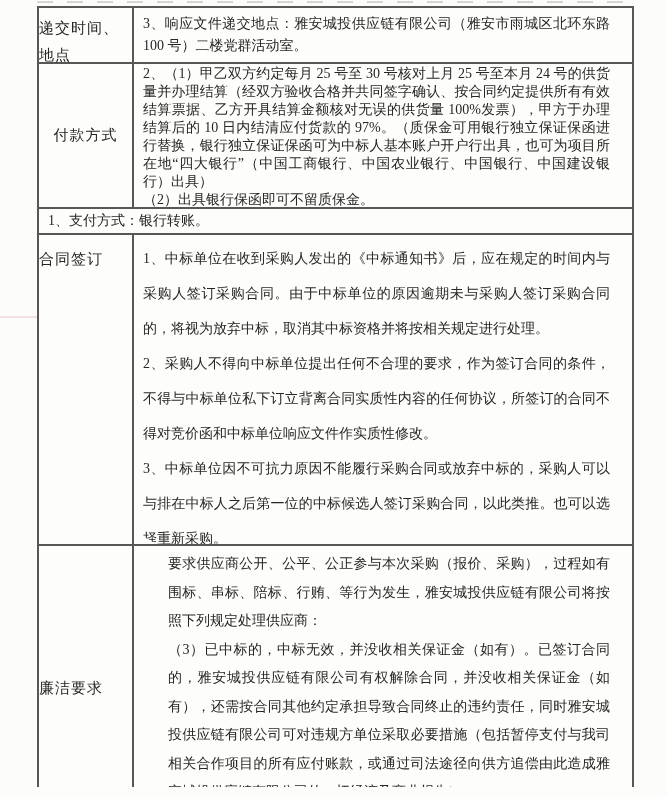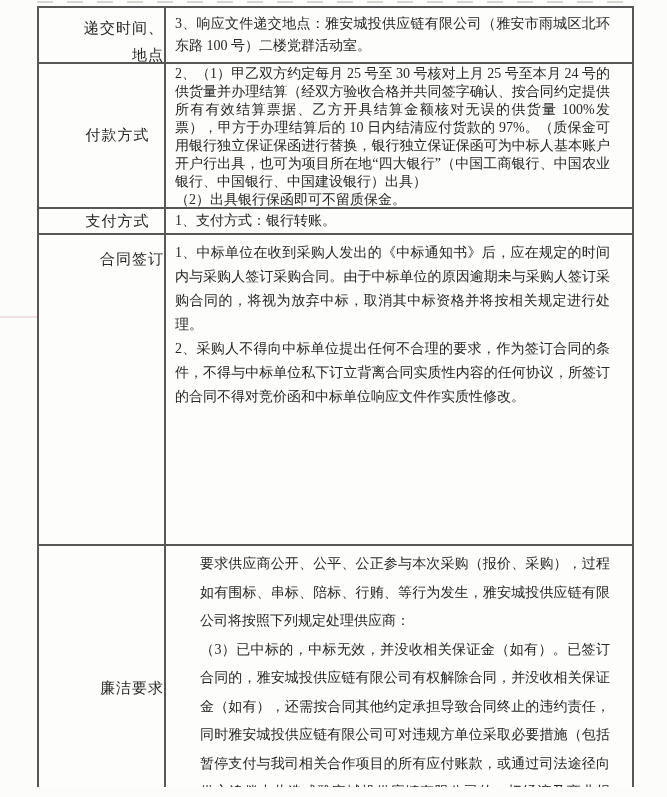--- a/index.html
+++ b/index.html
@@ -42,42 +42,41 @@
   .row.r1 { height: 56px; }
   .row.r2 { height: 145px; }
   .row.r3 { height: 26px; }
   .row.r4 { height: 311px; }
   .row.r5 { flex: 1 1 auto; border-bottom: none; }
 
   .label-cell {
     width: 95px; flex: 0 0 95px;
     border-right: 2px solid #575757;
     font-size: 15px;
-    text-align: right;
+    text-align: left;
     white-space: pre-line;
     letter-spacing: 1px;
-    margin-left: 32px;
   }
   .r1 .label-cell { padding-top: 7px; line-height: 27px; }
   .r2 .label-cell { display: flex; align-items: center; justify-content: center; }
   .r3 .label-cell { display: flex; align-items: center; justify-content: center; }
   .r4 .label-cell { padding-top: 14px; line-height: 20px; }
   .r5 .label-cell { padding-top: 132px; line-height: 20px; }
 
   .content-cell {
     flex: 1 1 auto;
     padding: 0 22px 0 9px;
     font-size: 14px;
     text-align: justify;
     overflow: hidden;
   }
   .r1 .content-cell { padding-top: 5px;  line-height: 22px; }
   .r2 .content-cell { padding-top: 1px;  line-height: 18px; }
   .r3 .content-cell { display: flex; align-items: center; line-height: 22px; }
-  .r4 .content-cell { padding-top: 6px;  line-height: 24px; border-radius: 30px; }
+  .r4 .content-cell { padding-top: 6px;  line-height: 35px; border-radius: 30px; }
   .r5 .content-cell { padding-top: 4px;  line-height: 28.5px; margin-left: 25px; }
   .para { margin: 0; }
 </style>
 </head>
 <body>
 
 <div class="page">
   <div class="top-smudge"></div>
   <div class="pink-smudge"></div>
 
@@ -93,31 +92,31 @@
 
     <div class="row r2">
       <div class="label-cell">付款方式</div>
       <div class="content-cell">
         <p class="para">2、（1）甲乙双方约定每月 25 号至 30 号核对上月 25 号至本月 24 号的供货量并办理结算（经双方验收合格并共同签字确认、按合同约定提供所有有效结算票据、乙方开具结算金额核对无误的供货量 100%发票），甲方于办理结算后的 10 日内结清应付货款的 97%。（质保金可用银行独立保证保函进行替换，银行独立保证保函可为中标人基本账户开户行出具，也可为项目所在地“四大银行”（中国工商银行、中国农业银行、中国银行、中国建设银行）出具）</p>
         <p class="para">（2）出具银行保函即可不留质保金。</p>
       </div>
     </div>
 
     <div class="row r3">
-      <div class="label-cell">支付方式</div>
       <div class="content-cell">
         <p class="para">1、支付方式：银行转账。</p>
       </div>
     </div>
 
     <div class="row r4">
       <div class="label-cell">合同签订</div>
       <div class="content-cell">
         <p class="para">1、中标单位在收到采购人发出的《中标通知书》后，应在规定的时间内与采购人签订采购合同。由于中标单位的原因逾期未与采购人签订采购合同的，将视为放弃中标，取消其中标资格并将按相关规定进行处理。</p>
         <p class="para">2、采购人不得向中标单位提出任何不合理的要求，作为签订合同的条件，不得与中标单位私下订立背离合同实质性内容的任何协议，所签订的合同不得对竞价函和中标单位响应文件作实质性修改。</p>
+        <p class="para">3、中标单位因不可抗力原因不能履行采购合同或放弃中标的，采购人可以与排在中标人之后第一位的中标候选人签订采购合同，以此类推。也可以选择重新采购。</p>
       </div>
     </div>
 
     <div class="row r5">
       <div class="label-cell">廉洁要求</div>
       <div class="content-cell">
         <p class="para">要求供应商公开、公平、公正参与本次采购（报价、采购），过程如有围标、串标、陪标、行贿、等行为发生，雅安城投供应链有限公司将按照下列规定处理供应商：</p>
         <p class="para">（3）已中标的，中标无效，并没收相关保证金（如有）。已签订合同的，雅安城投供应链有限公司有权解除合同，并没收相关保证金（如有），还需按合同其他约定承担导致合同终止的违约责任，同时雅安城投供应链有限公司可对违规方单位采取必要措施（包括暂停支付与我司相关合作项目的所有应付账款，或通过司法途径向供方追偿由此造成雅安城投供应链有限公司的一切经济及商业损失）。</p>
         <p class="para">（9）雅安城投供应链有限公司有权可通过诉讼方式向违规供方主张权利。</p>
 

